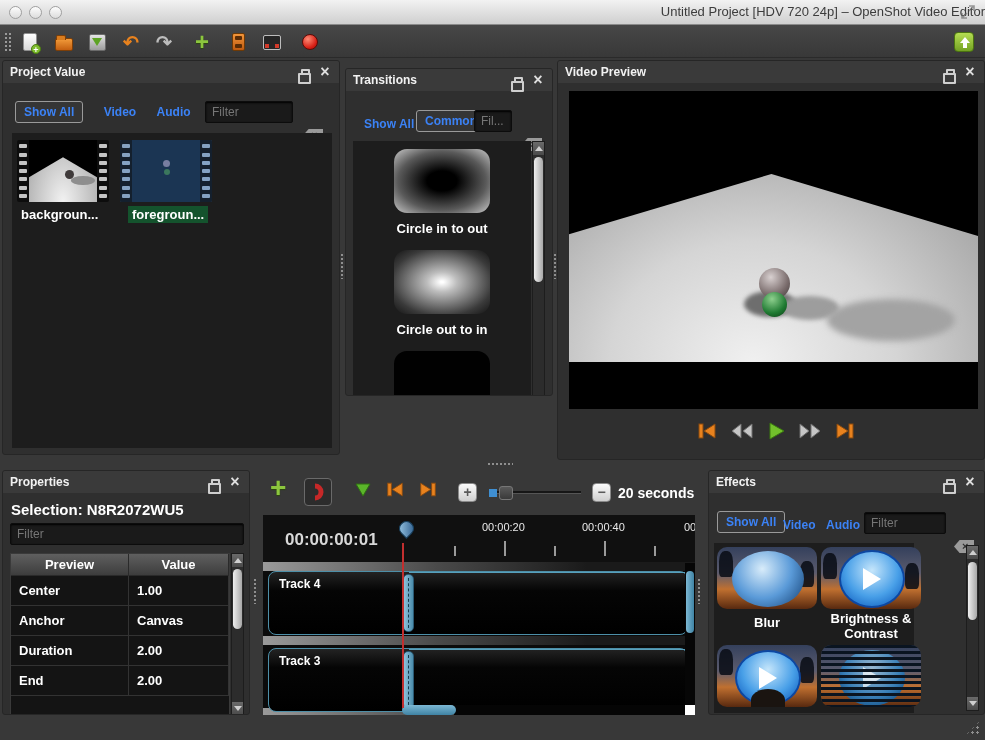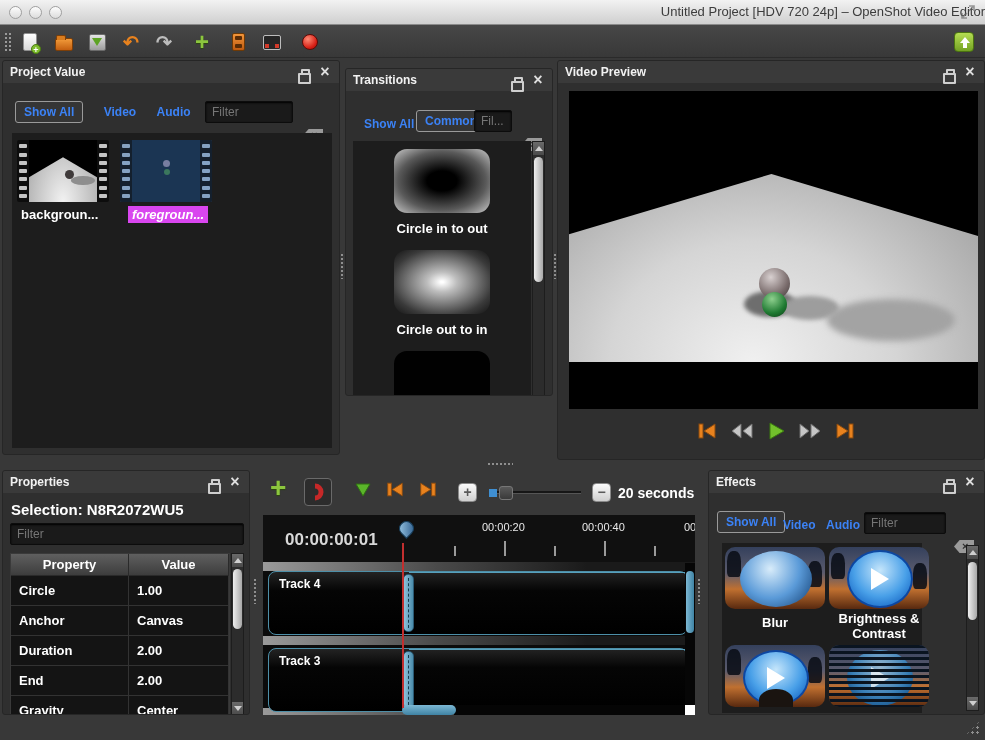--- a/index.html
+++ b/index.html
@@ -73,21 +73,21 @@
   .scene-floor { position:absolute; left:0; top:0; width:100%; height:100%;
     background:radial-gradient(ellipse at 50% 100%,#f2f2f2,#b9b9b9 70%,#8f8f8f);
     clip-path:polygon(50% 28%,100% 60%,100% 100%,0 100%,0 60%); }
   .scene-dot { position:absolute; left:36px; top:30px; width:9px; height:9px; border-radius:50%; background:#3f3a3a; }
   .scene-sh { position:absolute; left:42px; top:36px; width:24px; height:9px; border-radius:50%; background:#8e8e8e; }
   .frame.fg { background:#16283d; }
   .fg-dot1 { position:absolute; left:31px; top:20px; width:7px; height:7px; border-radius:50%; background:#8d86a0; }
   .fg-dot2 { position:absolute; left:32px; top:29px; width:6px; height:6px; border-radius:50%; background:#3f7d4a; }
   .sel-tint { position:absolute; inset:0; background:rgba(45,100,165,0.22); }
   .file-label { position:absolute; font-size:13px; font-weight:bold; color:#fff; padding:1px 4px; }
-  .file-label.sel { background:#d946ef;font-style:italic; }
+  .file-label.sel { background:#14532d; }
 
   
   .trans-thumb { width:96px; height:64px; border-radius:13px; margin:0 auto; }
   .t-circle-in { background:radial-gradient(ellipse at center,#000 22%,#5a5a5a 65%,#cacaca 100%); }
   .t-circle-out { background:radial-gradient(ellipse at center,#fff 2%,#bdbdbd 22%,#3a3a3a 75%,#141414 100%); }
   .t-fade { background:#010101; }
   .trans-label { text-align:center; font-size:13px; font-weight:bold; color:#fff; margin-top:8px; }
 
   
   .sb { position:absolute; width:13px; background:#2c2c2c; border:1px solid #1d1d1d; }
@@ -390,42 +390,38 @@
           <span class="float-ico"></span>
         </span>
       <span class="hdr-ic" style="right:6px;">
           <span class="close-x">×</span>
         </span>
     </div>
     <span class="sel-heading" style="left:8px; top:30px;">Selection: N8R2072WU5</span>
     <input class="filter-input abs" style="left: 7px; top: 52px; width: 234px;" placeholder="Filter">
     <div class="prop-table" style="left:7px; top:82px; width:220px; height:163px;">
       <div class="prop-hrow">
-        <span class="prop-hcell c1">Property</span>
+        <span class="prop-hcell c1">Preview</span>
         <span class="prop-hcell c2">Value</span>
       </div>
       <div class="prop-row">
-        <span class="prop-cell c1">Circle</span>
+        <span class="prop-cell c1">Center</span>
         <span class="prop-cell c2">1.00</span>
       </div>
       <div class="prop-row">
         <span class="prop-cell c1">Anchor</span>
         <span class="prop-cell c2">Canvas</span>
       </div>
       <div class="prop-row">
         <span class="prop-cell c1">Duration</span>
         <span class="prop-cell c2">2.00</span>
       </div>
       <div class="prop-row">
         <span class="prop-cell c1">End</span>
         <span class="prop-cell c2">2.00</span>
-      </div>
-      <div class="prop-row">
-        <span class="prop-cell c1">Gravity</span>
-        <span class="prop-cell c2">Center</span>
       </div>
     </div>
     <div class="sb" style="left:228px; top:82px; height:163px;">
       <span class="sb-btn" style="top:0;">
           <span class="sb-tri-up"></span>
         </span>
       <span class="sb-thumb" style="top:15px; height:60px;"></span>
       <span class="sb-btn" style="bottom:0;">
           <span class="sb-tri-dn"></span>
         </span>
@@ -519,21 +515,21 @@
       <span class="hdr-ic" style="right:6px;">
           <span class="close-x">×</span>
         </span>
     </div>
     <span class="btn bordered abs" style="left:8px; top:40px;">Show All</span>
     <span class="btn plain abs" style="left:72px; top:43px;">Video</span>
     <span class="btn plain abs" style="left:115px; top:43px;">Audio</span>
     <input class="filter-input abs" style="left: 155px; top: 41px; width: 82px;" placeholder="Filter">
     <span class="clear-ico abs" style="left:245px; top:46px;"></span>
 
-    <div class="dark-list" style="left:13px; top:72px; width:200px; height:170px;">
+    <div class="dark-list" style="left:5px; top:72px; width:200px; height:170px;">
 
       <div>
         <div class="fx-thumb" style="left:3px; top:4px;">
           <span class="palm" style="left:2px; top:4px;"></span>
             <span class="palm" style="right:3px; top:14px;"></span>
           <span class="fx-orb" style="left:15px; top:4px; width:72px; height:56px; background:radial-gradient(circle at 42% 32%,#d8ecfa,#5a9ad8 52%,#26588f 85%);"></span>
         </div>
         <span class="fx-label" style="left:3px; top:72px; width:100px;">Blur</span>
       </div>
 

